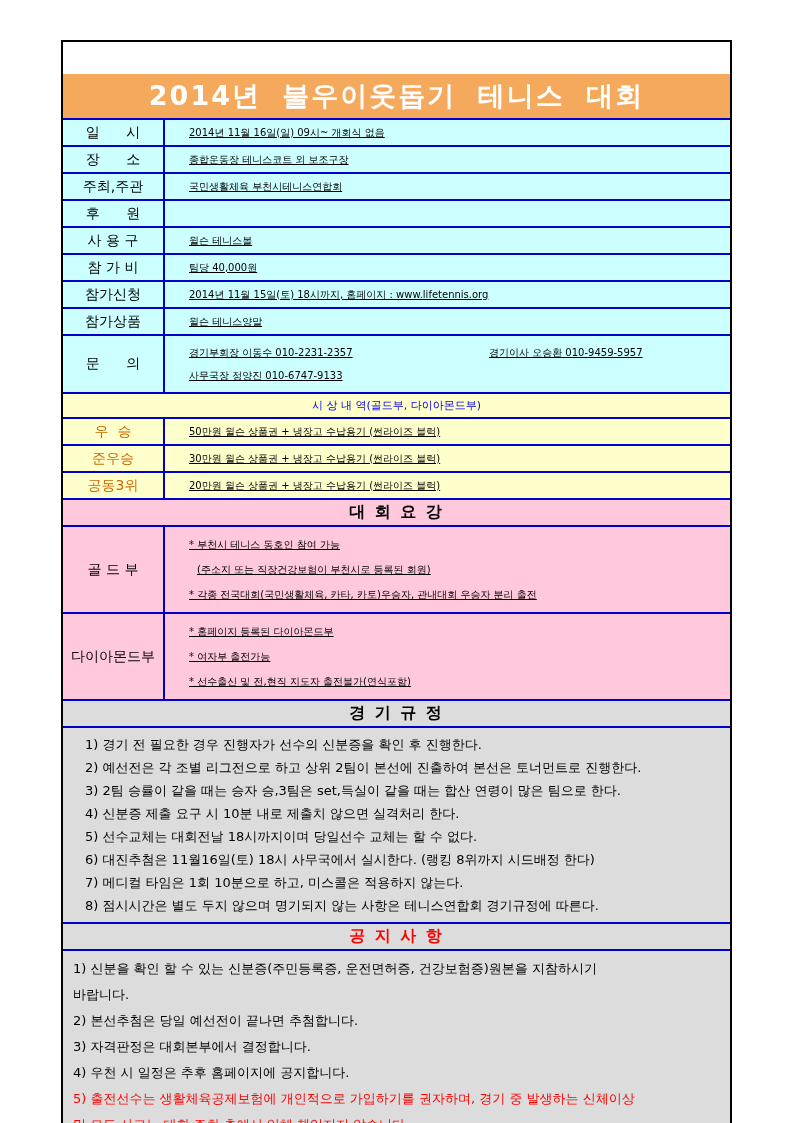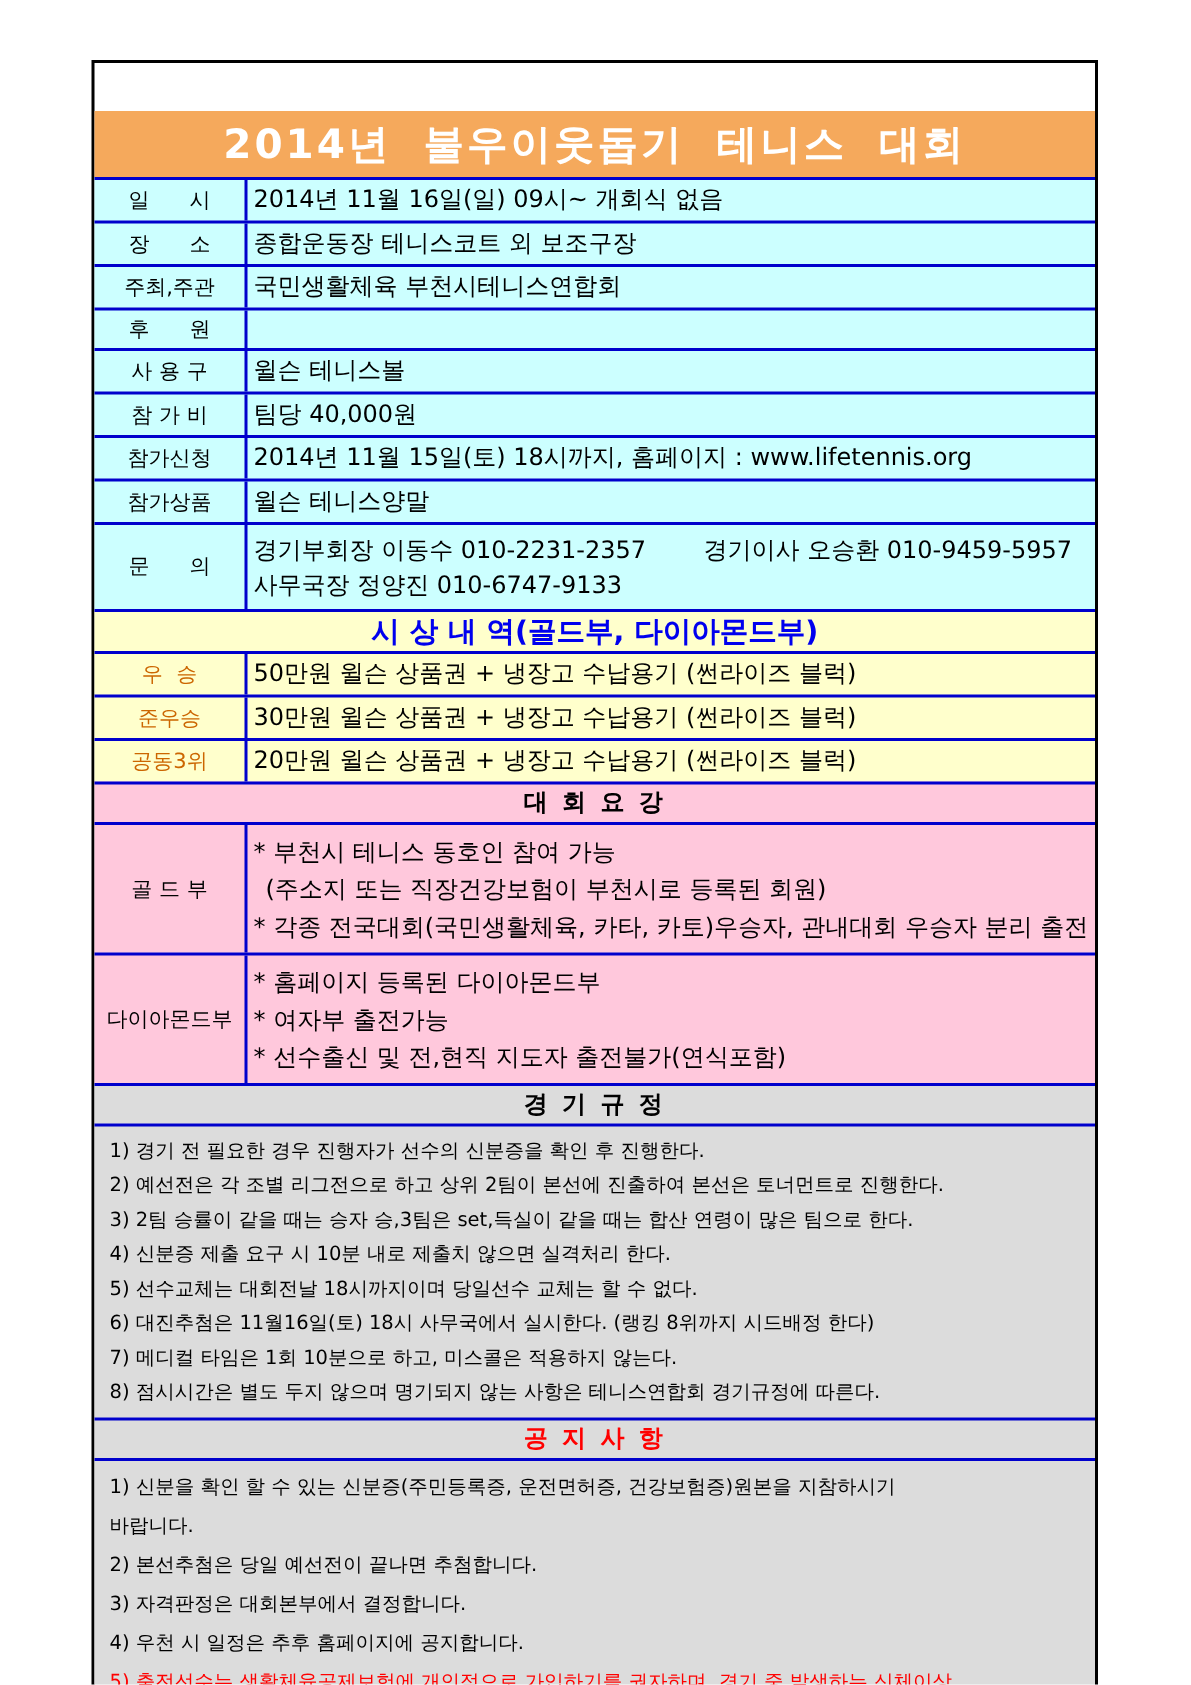--- a/index.html
+++ b/index.html
@@ -1,42 +1,42 @@
 <!DOCTYPE html>
 <html><head>
 <meta charset="utf-8">
 <style>
   html,body{margin:0;padding:0;background:#FFFFFF;}
   body{width:794px;height:1123px;position:relative;font-family:"DejaVu Sans",sans-serif;color:#000;}
   .doc-table{position:absolute;left:61px;top:40px;width:671px;border:2px solid #000;box-sizing:border-box;background:#fff;}
   .row{display:flex;border-top:2px solid #0000CC;box-sizing:border-box;}
   .row:first-child{border-top:none;}
   .lbl{width:102px;flex:0 0 102px;border-right:2px solid #0000CC;display:flex;align-items:center;justify-content:center;font-size:14px;white-space:pre;box-sizing:border-box;}
-  .val{flex:1;display:flex;align-items:center;padding:3px 4px;font-size:16px;box-sizing:border-box;}
+  .val{flex:1;display:flex;align-items:center;padding:3px 24px;font-size:10px;box-sizing:border-box;text-decoration:underline;}
   .title-row{background:#F5A95C;min-height:44px;display:flex;align-items:center;justify-content:center;margin-top:32px;}
   .title-text{color:#FFFFFF;font-weight:bold;font-size:27px;letter-spacing:2px;word-spacing:10px;}
   .info{background:#CCFFFF;}
   .info .val,.info .lbl{min-height:25px;}
   .contact .val{display:block;padding-top:5px;padding-bottom:5px;min-height:46px;}
   .contact-line{display:flex;line-height:23px;}
   .contact-left{width:300px;flex:0 0 300px;}
   .award{background:#FFFFCC;}
   .award-header{background:#FFFFCC;min-height:25px;display:flex;align-items:center;justify-content:center;}
-  .award-header-text{color:#0000EE;font-weight:bold;font-size:19px;}
+  .award-header-text{color:#0000EE;font-weight:normal;font-size:11px;}
   .award .lbl{color:#CC6600;}
   .award .val,.award .lbl{min-height:25px;}
   .sec-header{min-height:27px;display:flex;align-items:center;justify-content:center;}
   .sec-header-text{font-weight:bold;font-size:16px;letter-spacing:2px;}
   .pink{background:#FFC8DC;}
   .gray{background:#DCDCDC;}
   .multi .val{display:block;padding-top:5px;padding-bottom:5px;}
   .mline{line-height:25px;white-space:pre-wrap;}
   .mline.indent{padding-left:8px;}
   .body-block{display:block;padding:5px 10px;font-size:13px;}
-  .rule-line{line-height:23px;}
+  .rule-line{line-height:23px;margin-left:12px;}
   .notice-line{line-height:26px;white-space:pre-wrap;}
   .notice-line.red{color:#FF0000;}
   .red-text{color:#FF0000;}
 </style>
 </head>
 <body>
 
 <div class="doc-table">
 
   <div class="row title-row">

